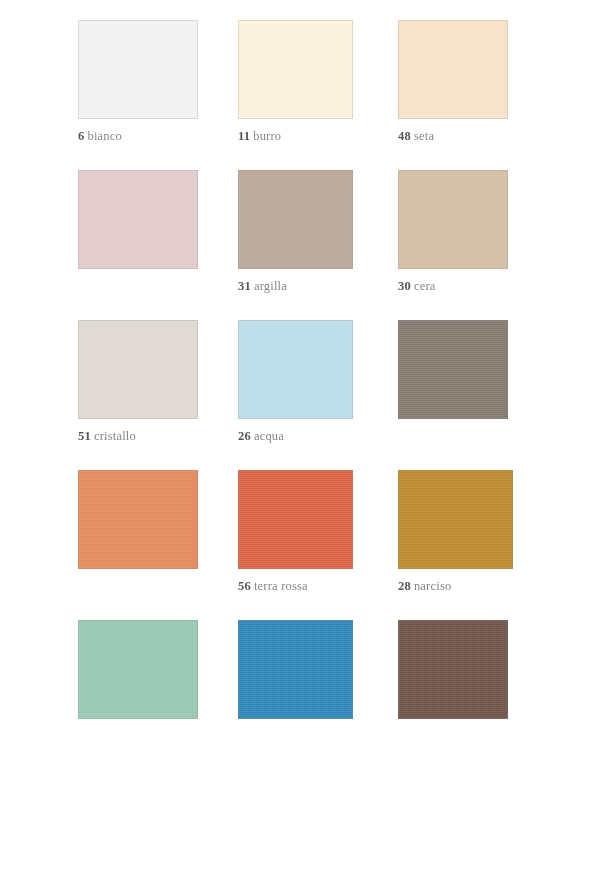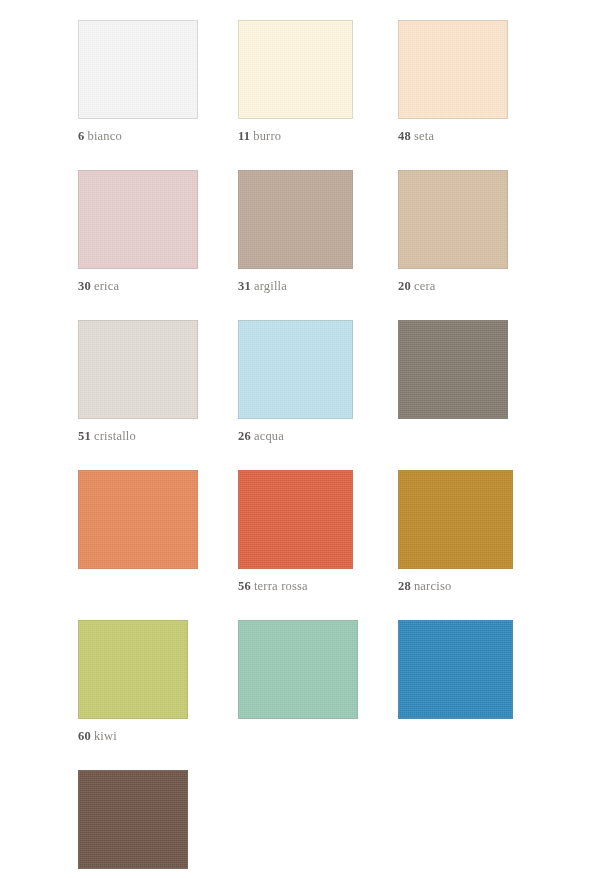--- a/index.html
+++ b/index.html
@@ -94,29 +94,28 @@
       <div class="swatch-cell col-2">
         <div class="swatch-chip" style="background-color: rgb(253, 245, 221);"></div>
         <div class="swatch-label"><span class="swatch-code">11</span><span class="swatch-name">burro</span></div>
       </div>
       <div class="swatch-cell col-3">
         <div class="swatch-chip" style="background-color: rgb(250, 228, 203);"></div>
         <div class="swatch-label"><span class="swatch-code">48</span><span class="swatch-name">seta</span></div>
       </div>
       <div class="swatch-cell col-1">
         <div class="swatch-chip" style="background-color: rgb(230, 205, 205);"></div>
-        <div class="swatch-label"><span class="swatch-code">30</span><span class="swatch-name">erica</span></div>
       </div>
       <div class="swatch-cell col-2">
         <div class="swatch-chip" style="background-color: rgb(188, 168, 152);"></div>
         <div class="swatch-label"><span class="swatch-code">31</span><span class="swatch-name">argilla</span></div>
       </div>
       <div class="swatch-cell col-3">
         <div class="swatch-chip" style="background-color: rgb(213, 192, 164);"></div>
-        <div class="swatch-label"><span class="swatch-code">20</span><span class="swatch-name">cera</span></div>
+        <div class="swatch-label"><span class="swatch-code">30</span><span class="swatch-name">cera</span></div>
       </div>
       <div class="swatch-cell col-1">
         <div class="swatch-chip" style="background-color: rgb(225, 219, 212);"></div>
         <div class="swatch-label"><span class="swatch-code">51</span><span class="swatch-name">cristallo</span></div>
       </div>
       <div class="swatch-cell col-2">
         <div class="swatch-chip" style="background-color: rgb(190, 225, 237);"></div>
         <div class="swatch-label"><span class="swatch-code">26</span><span class="swatch-name">acqua</span></div>
       </div>
       <div class="swatch-cell col-3">
@@ -126,24 +125,20 @@
         <div class="swatch-chip" style="background-color: rgb(230, 138, 93);"></div>
       </div>
       <div class="swatch-cell col-2">
         <div class="swatch-chip" style="background-color: rgb(221, 98, 67);"></div>
         <div class="swatch-label"><span class="swatch-code">56</span><span class="swatch-name">terra rossa</span></div>
       </div>
       <div class="swatch-cell col-2">
         <div class="swatch-chip" style="background-color: rgb(189, 138, 43);"></div>
         <div class="swatch-label"><span class="swatch-code">28</span><span class="swatch-name">narciso</span></div>
       </div>
-      <div class="swatch-cell col-3">
-        <div class="swatch-chip" style="background-color: rgb(197, 203, 113);"></div>
-        <div class="swatch-label"><span class="swatch-code">60</span><span class="swatch-name">kiwi</span></div>
-      </div>
       <div class="swatch-cell col-1">
         <div class="swatch-chip" style="background-color: rgb(153, 201, 180);"></div>
       </div>
       <div class="swatch-cell col-2">
         <div class="swatch-chip" style="background-color: rgb(46, 134, 185);"></div>
       </div>
       <div class="swatch-cell col-3">
         <div class="swatch-chip" style="background-color: rgb(110, 84, 71);"></div>
       </div>
     </div>

